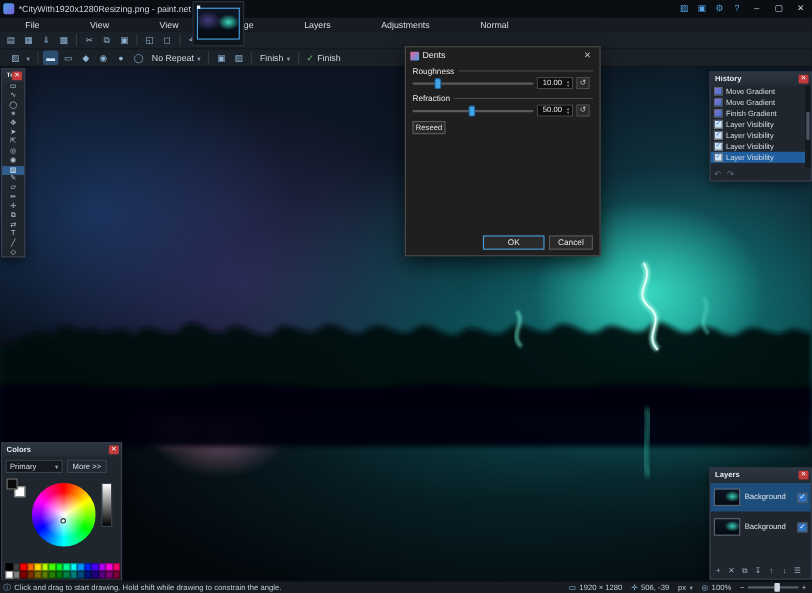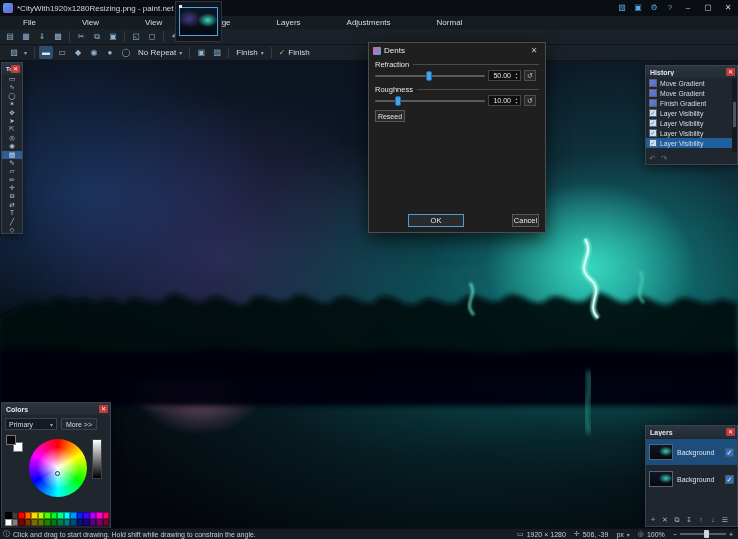--- a/index.html
+++ b/index.html
@@ -100,21 +100,21 @@
   .reset-btn { width:12px; height:11px; background:#2a2a2a; border:1px solid #4d4d4d; color:#cccccc;
     font-size:7px; line-height:10px; text-align:center; }
   #noise-row { display:flex; align-items:center; gap:4px; padding:0 6px; height:10px; }
   #noise-label { font-size:7.5px; color:#e6e6e6; white-space:nowrap; }
   #reseed-button { margin:2px 0 0 6px; width:30px; height:12px; background:#2a2a2a; border:1px solid #5a5a5a;
     font-size:7px; color:#e2e2e2; text-align:center; line-height:11px; }
   #dents-footer { position:absolute; right:6px; bottom:5px; display:flex; gap:4px; }
   .dlg-btn { height:13px; background:#2a2a2a; border:1px solid #5a5a5a; font-size:7.5px; color:#e8e8e8;
     text-align:center; line-height:12px; }
   #ok-button { width:56px; border-color:#4a9edb; }
-  #cancel-button { width:27px;margin-left:44px; }
+  #cancel-button { width:40px; }
 
   
   #history-panel { left:645px; top:65px; width:93px; height:100px; }
   #history-list { position:absolute; left:0; top:12px; right:5px; }
   .hrow { display:flex; align-items:center; gap:3px; height:10px; padding-left:3px; }
   .hrow.sel { background:#1f5fa0; }
   .hicon { width:8px; height:8px; flex:none; border:1px solid #5a6470; font-size:6px; line-height:7px; text-align:center; }
   .gradient-icon { background:linear-gradient(135deg,#8a6fd8,#3a78c8); color:transparent; }
   .visibility-icon { background:#cfe2f3; color:#1a6fd4; }
   .hlabel { font-size:6.8px; color:#d5dde5; white-space:nowrap; }
@@ -309,48 +309,48 @@
 
 <div id="dents-dialog">
   <div id="dents-head">
     <span id="dents-icon"></span>
     <span id="dents-title">Dents</span>
     <span id="dents-close">✕</span>
   </div>
   <div id="slider-rows">
       <div class="srow">
         <div class="slabel-line">
+          <div class="slabel">Roughness</div>
+          <div class="srule"></div>
+        </div>
+        <div class="sctrl">
+          <div class="track">
+            <div class="thumb" style="left: 21%;"></div>
+          </div>
+          <div class="sinput">
+            <span class="sval">10.00</span>
+            <div class="spin">
+              <div>▴</div>
+              <div>▾</div>
+            </div>
+          </div>
+          <div class="reset-btn">↺</div>
+        </div>
+      </div>
+      <div class="srow">
+        <div class="slabel-line">
           <div class="slabel">Refraction</div>
           <div class="srule"></div>
         </div>
         <div class="sctrl">
           <div class="track">
             <div class="thumb" style="left: 49%;"></div>
           </div>
           <div class="sinput">
             <span class="sval">50.00</span>
-            <div class="spin">
-              <div>▴</div>
-              <div>▾</div>
-            </div>
-          </div>
-          <div class="reset-btn">↺</div>
-        </div>
-      </div>
-      <div class="srow">
-        <div class="slabel-line">
-          <div class="slabel">Roughness</div>
-          <div class="srule"></div>
-        </div>
-        <div class="sctrl">
-          <div class="track">
-            <div class="thumb" style="left: 21%;"></div>
-          </div>
-          <div class="sinput">
-            <span class="sval">10.00</span>
             <div class="spin">
               <div>▴</div>
               <div>▾</div>
             </div>
           </div>
           <div class="reset-btn">↺</div>
         </div>
       </div>
     </div>
   <div id="reseed-button">Reseed</div>

